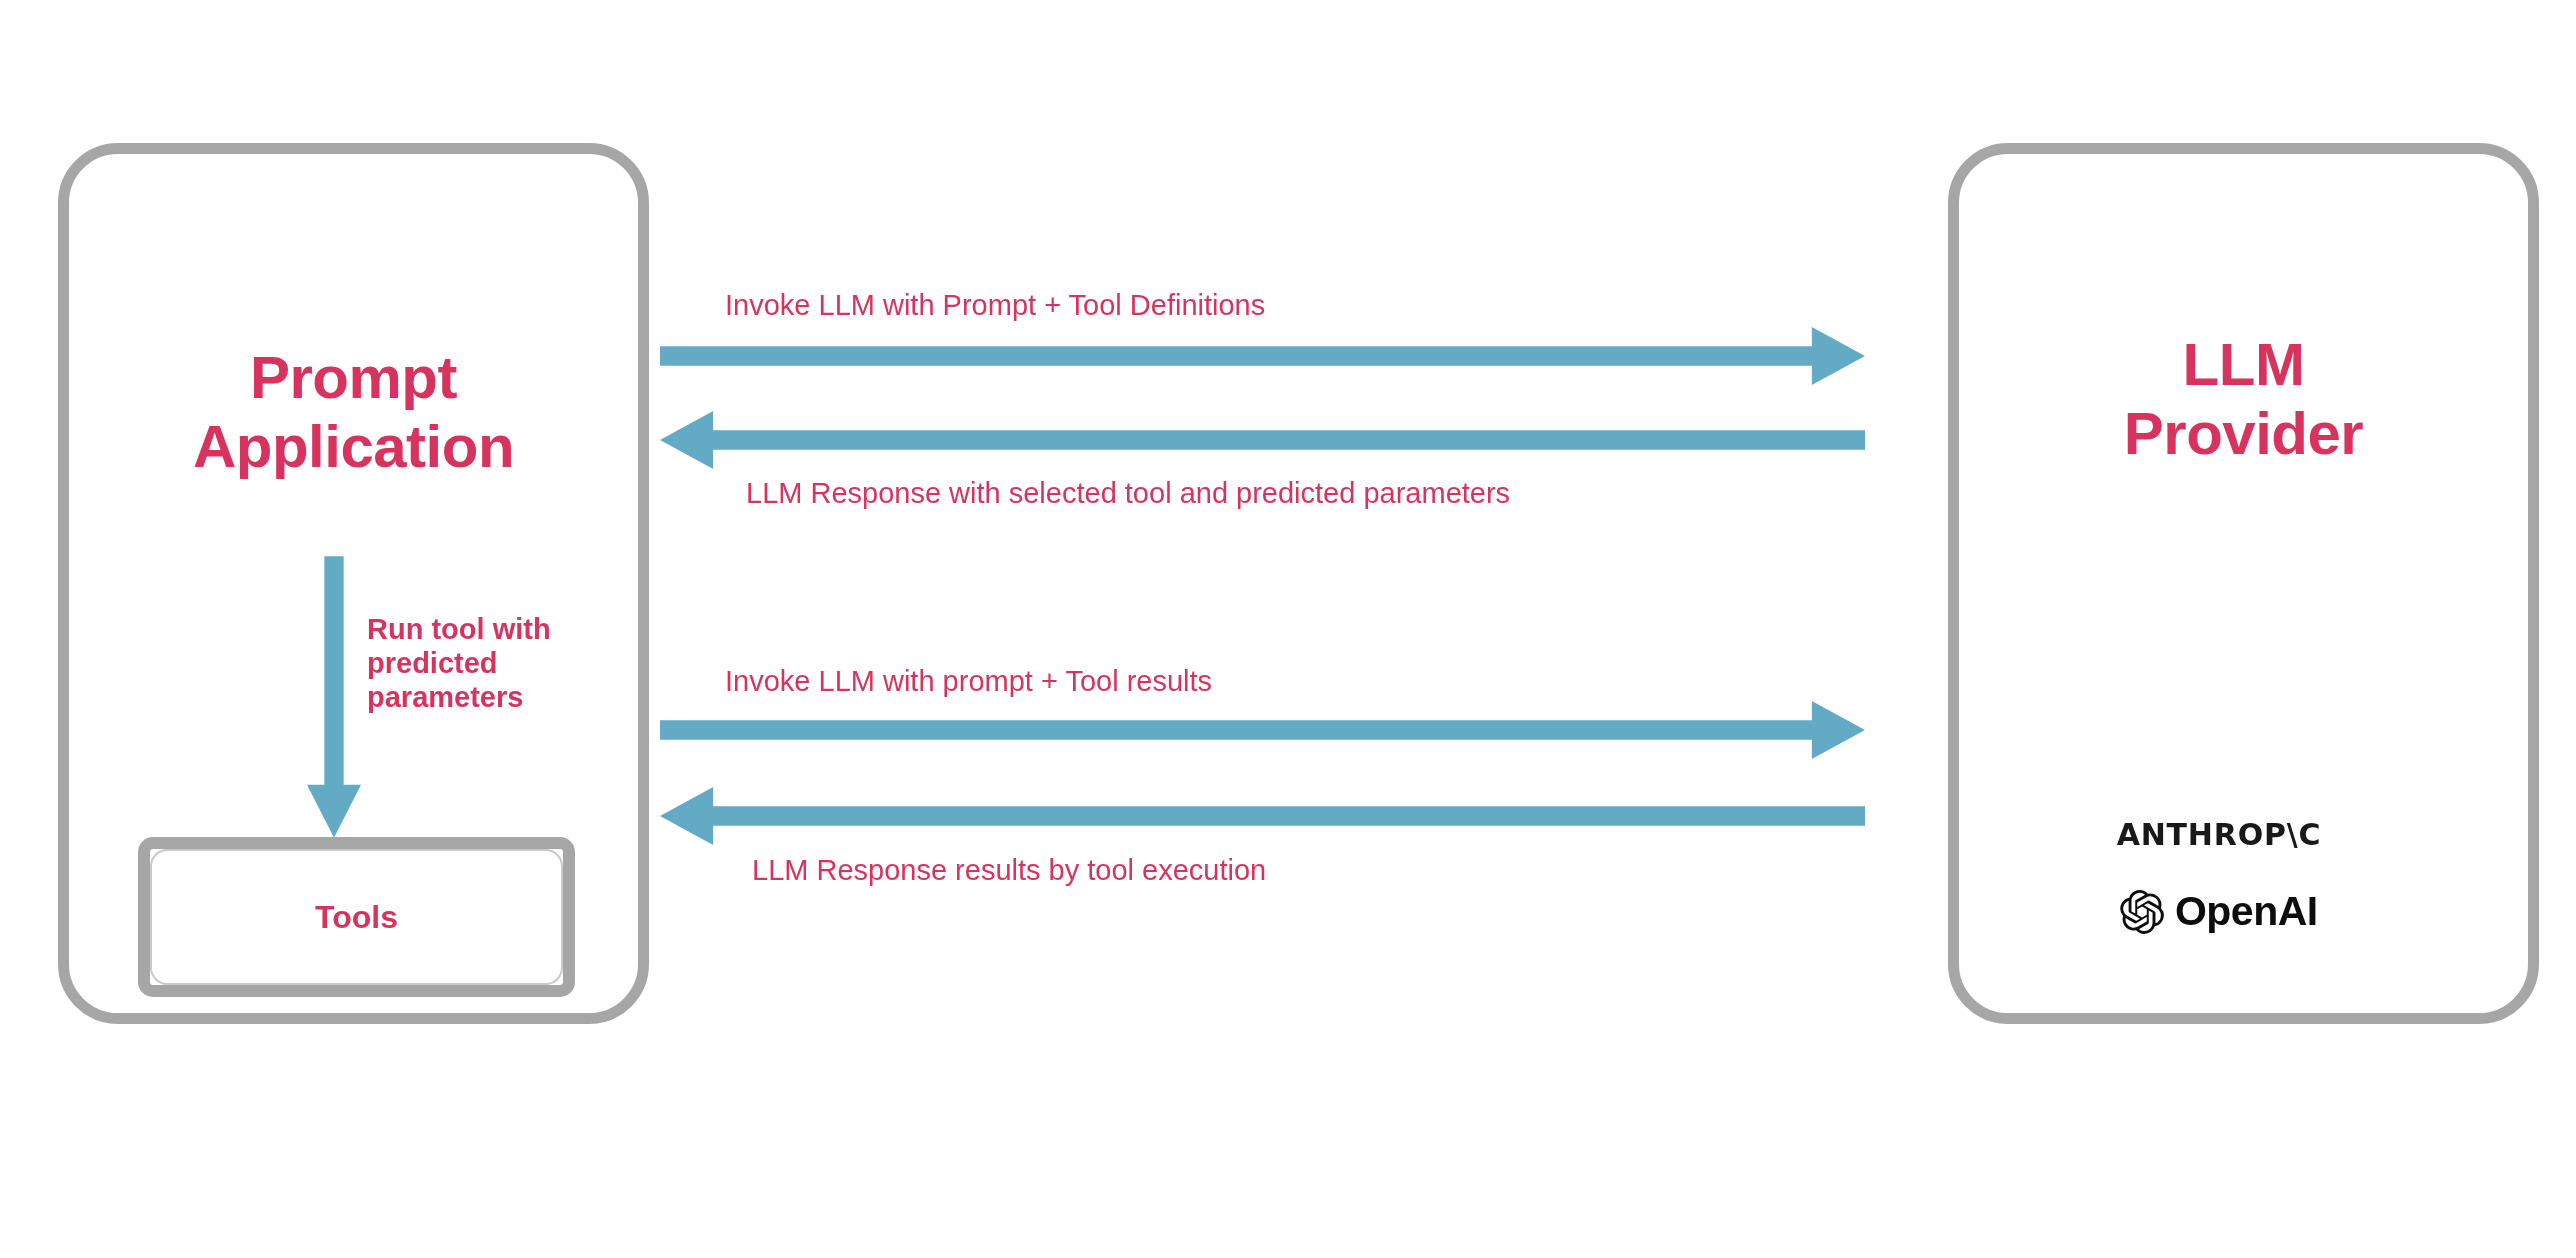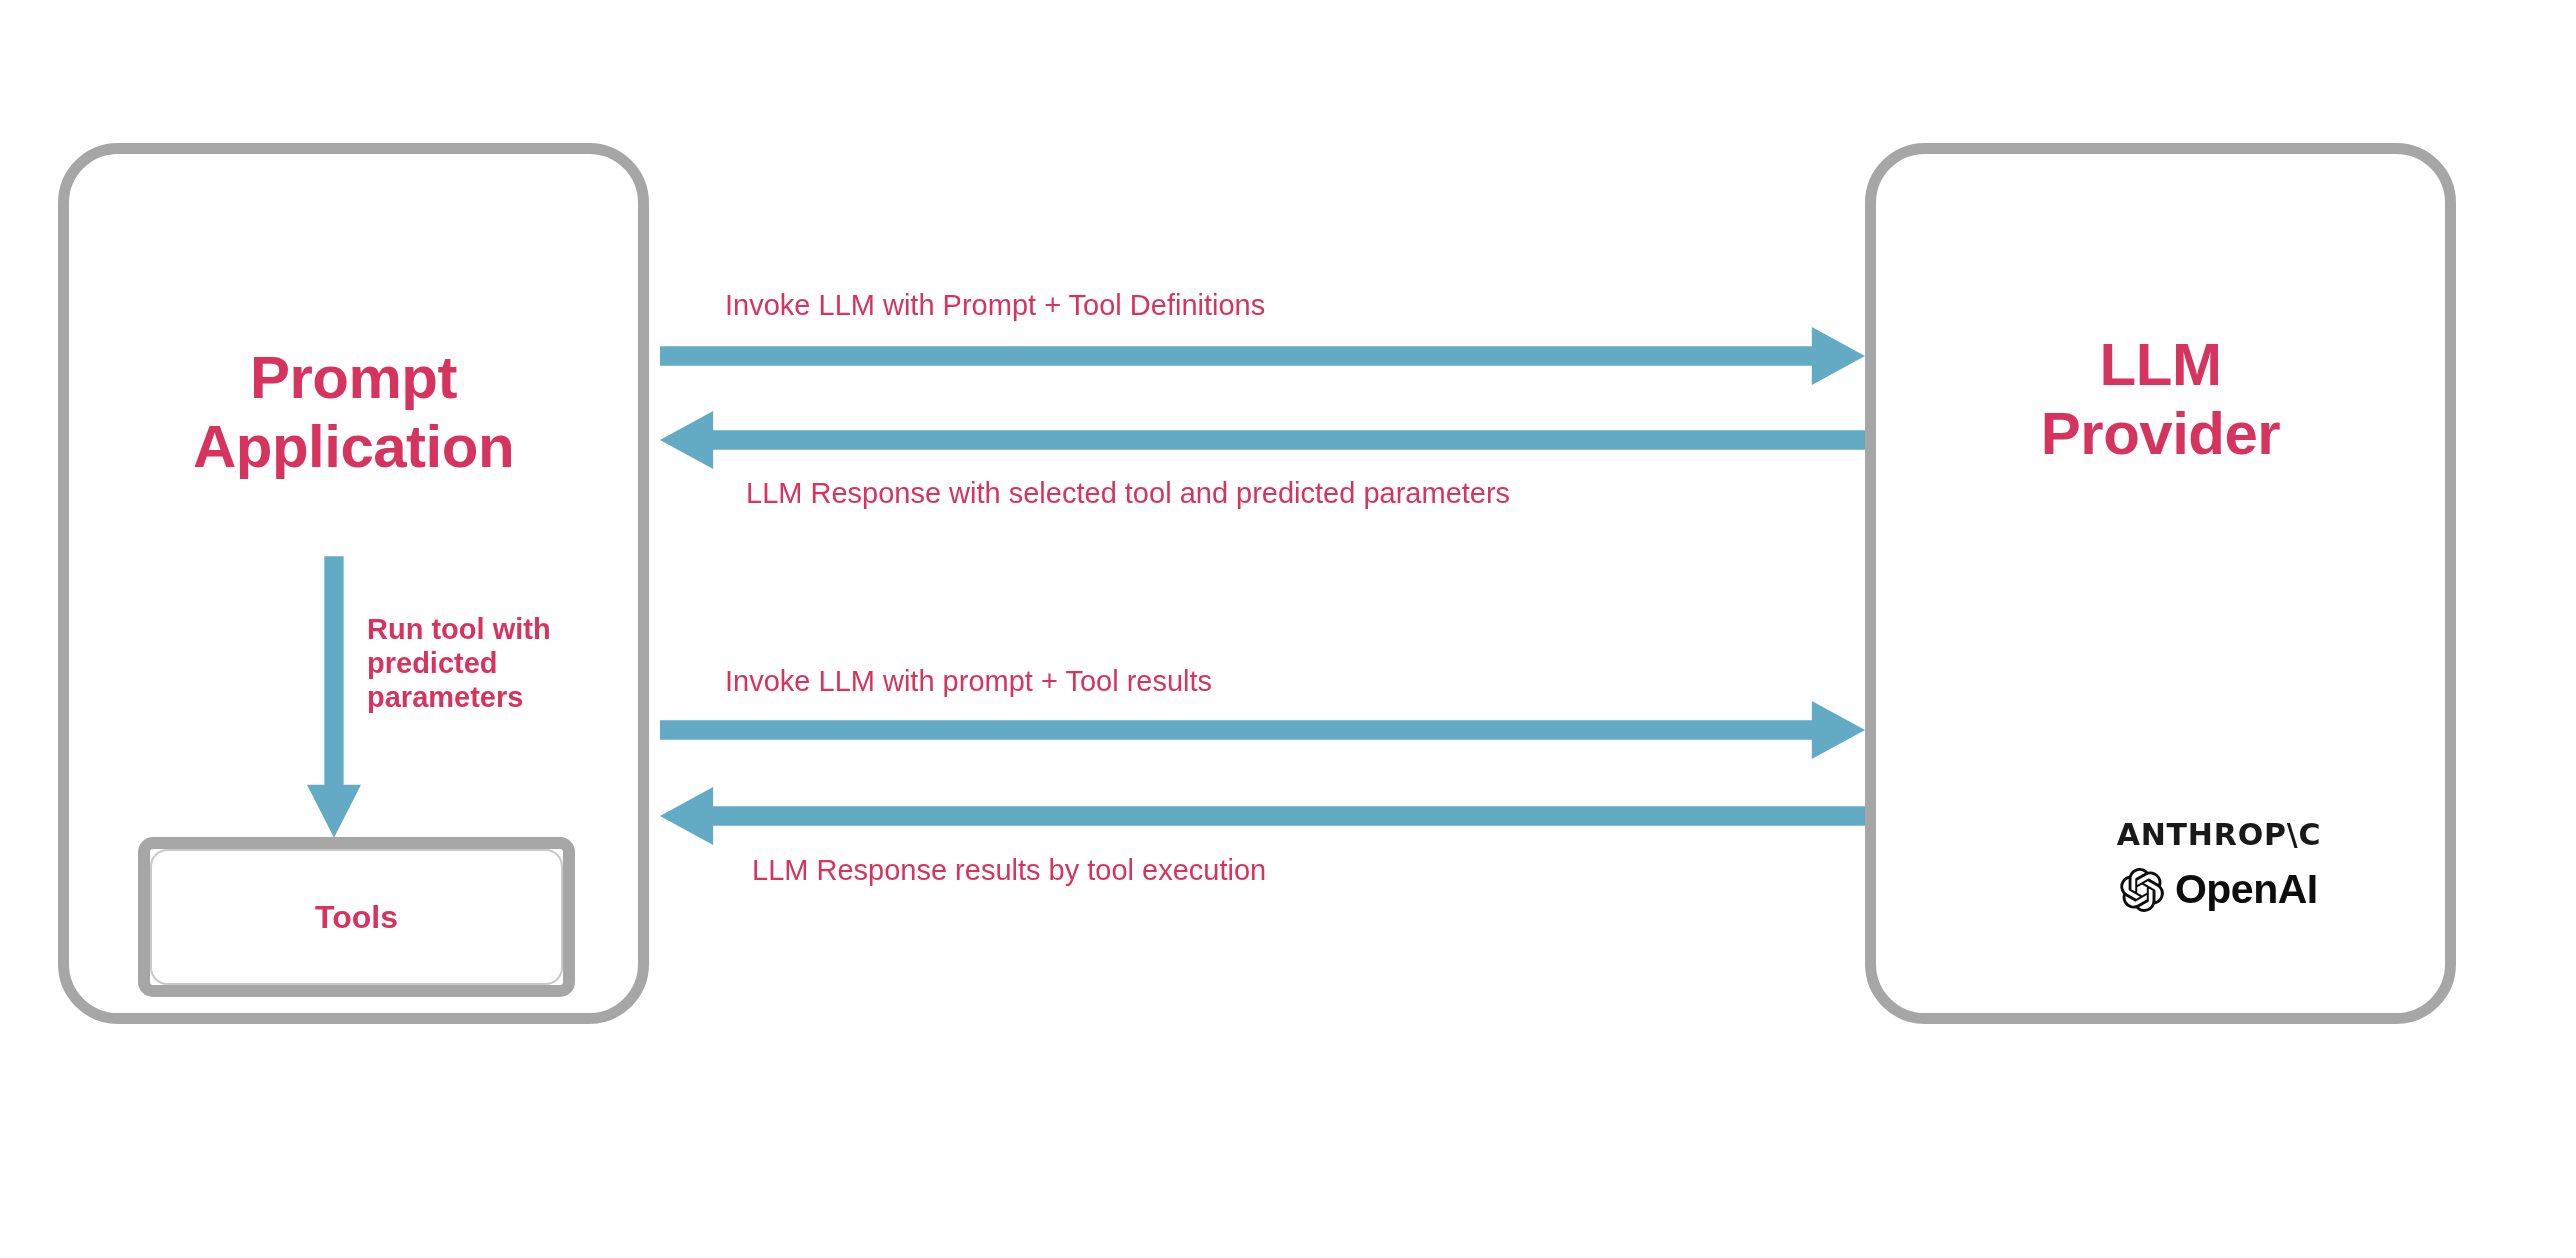--- a/index.html
+++ b/index.html
@@ -27,21 +27,21 @@
     border: 11.6px solid #a6a6a6;
   }
   #client-box {
     left: 58px;
     top: 143px;
     width: 591px;
     height: 881px;
     border-radius: 60px;
   }
   #provider-box {
-    left: 1865px;
+    left: 1948px;
     top: 143px;
     width: 591px;
     height: 881px;
     border-radius: 60px;
   }
   #tools-box {
     left: 138px;
     top: 837px;
     width: 437px;
     height: 160px;
@@ -84,21 +84,21 @@
 
   
   #brands {
     position: absolute;
     left: 1865px;
     top: 817px;
     width: 708px;
     display: flex;
     flex-direction: column;
     align-items: center;
-    gap: 14px;
+    gap: 36px;
   }
   .anthropic-mark {
     color: #191919;
     font-size: 30px;
     font-weight: 700;
     letter-spacing: 0.8px;
     font-family: "DejaVu Sans", sans-serif;
   }
   .openai-mark {
     display: flex;

